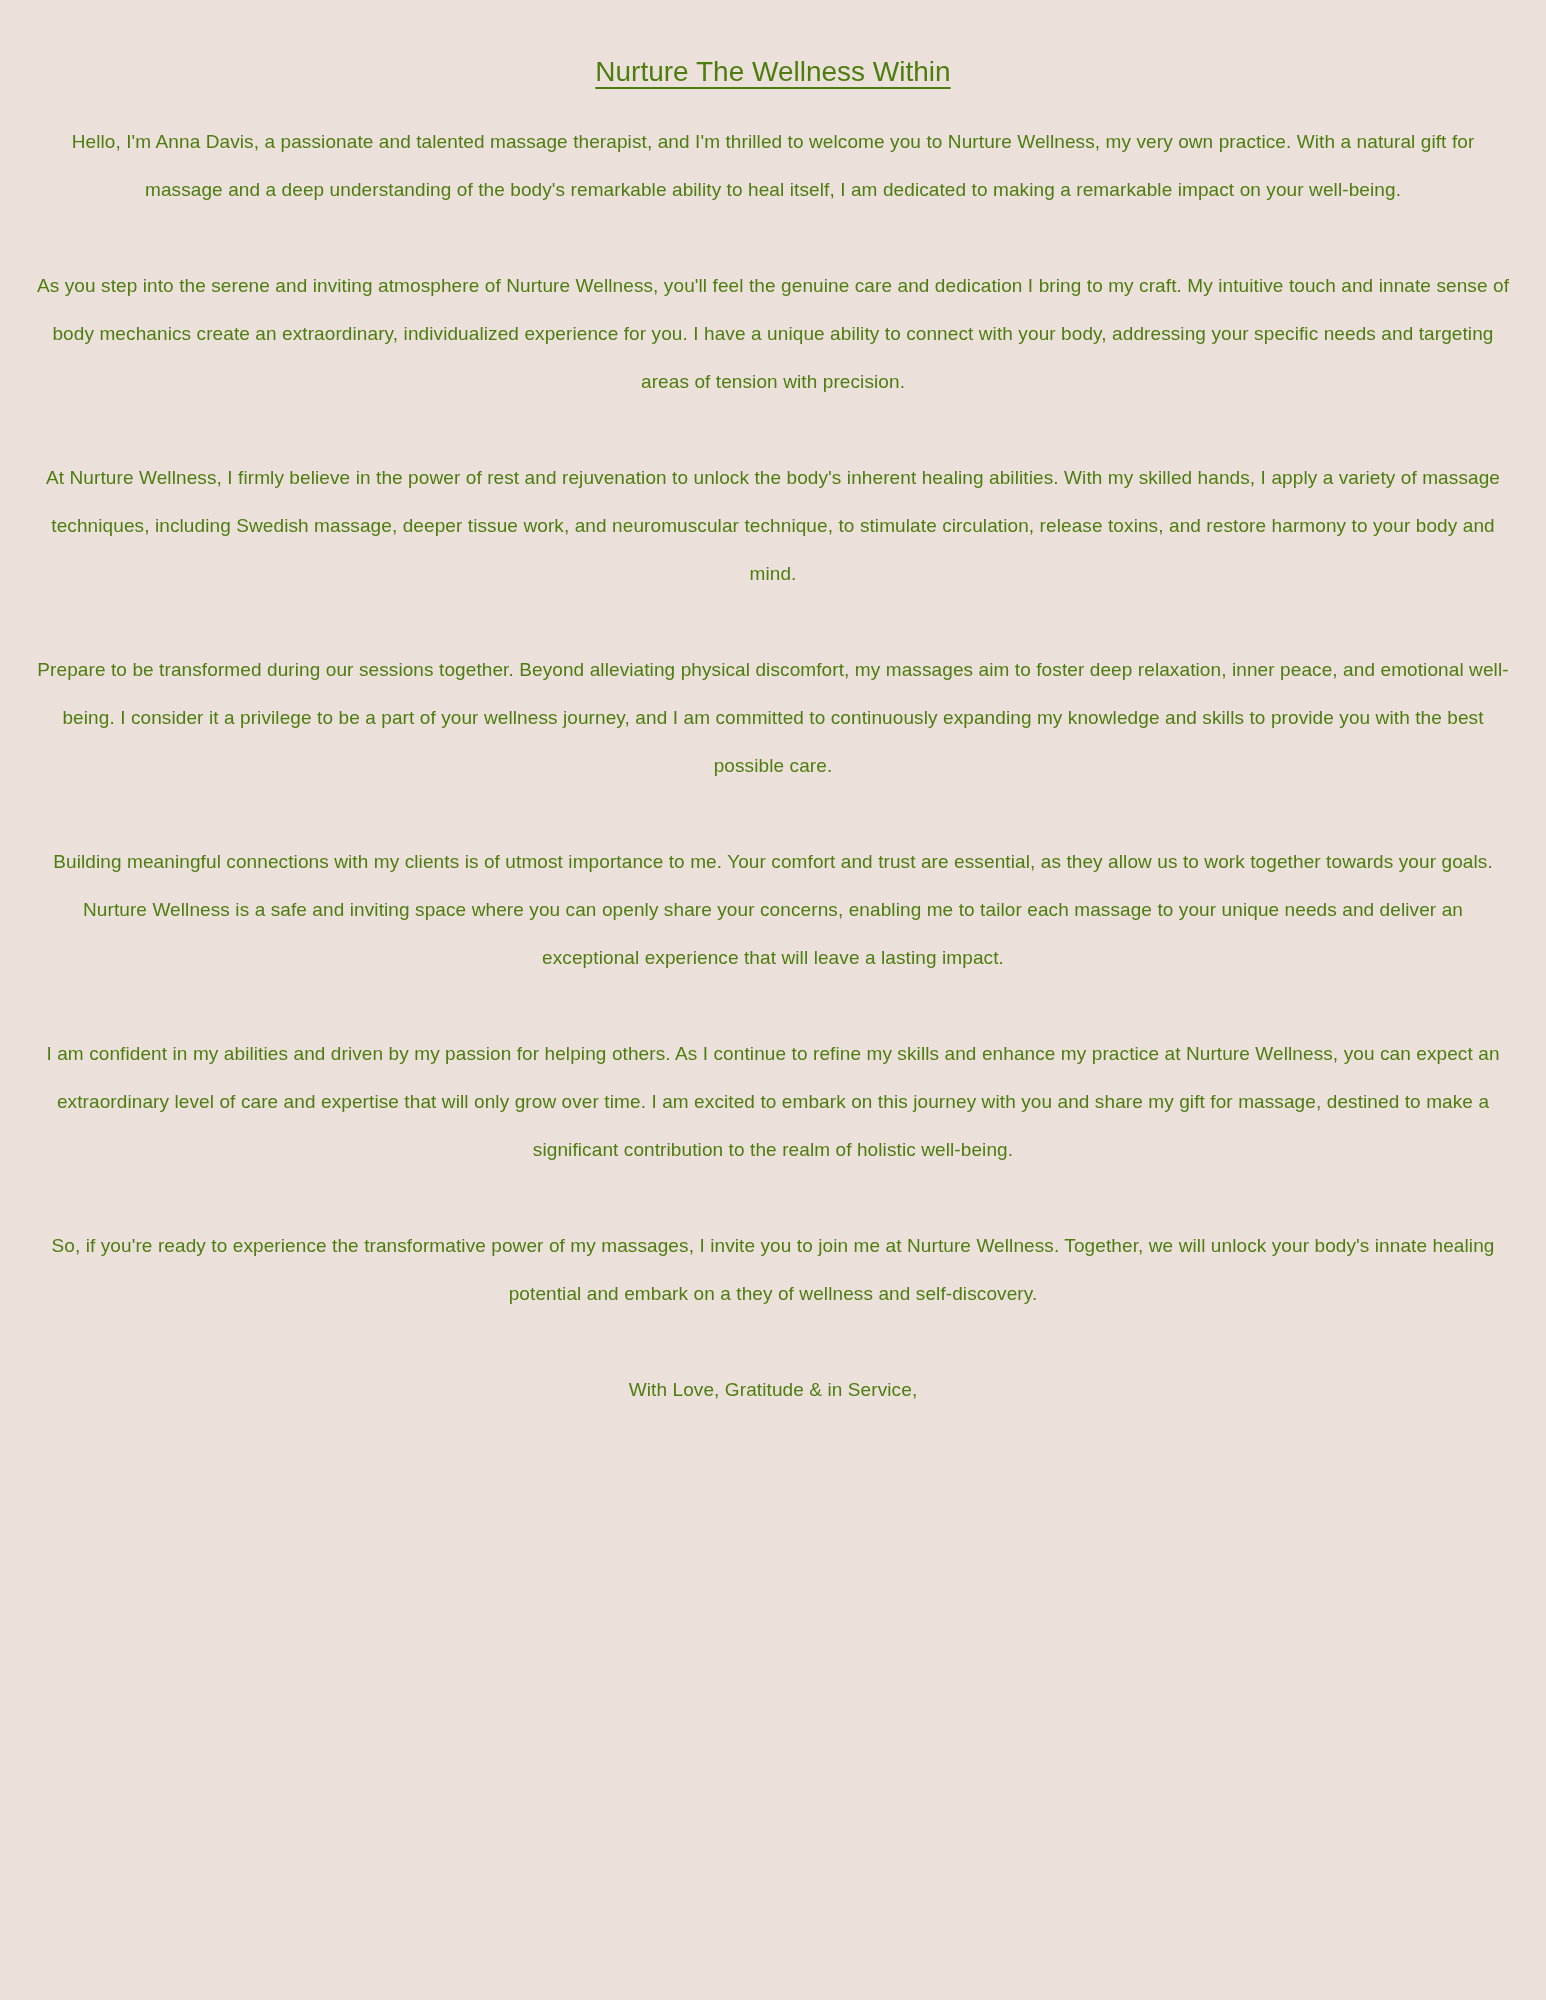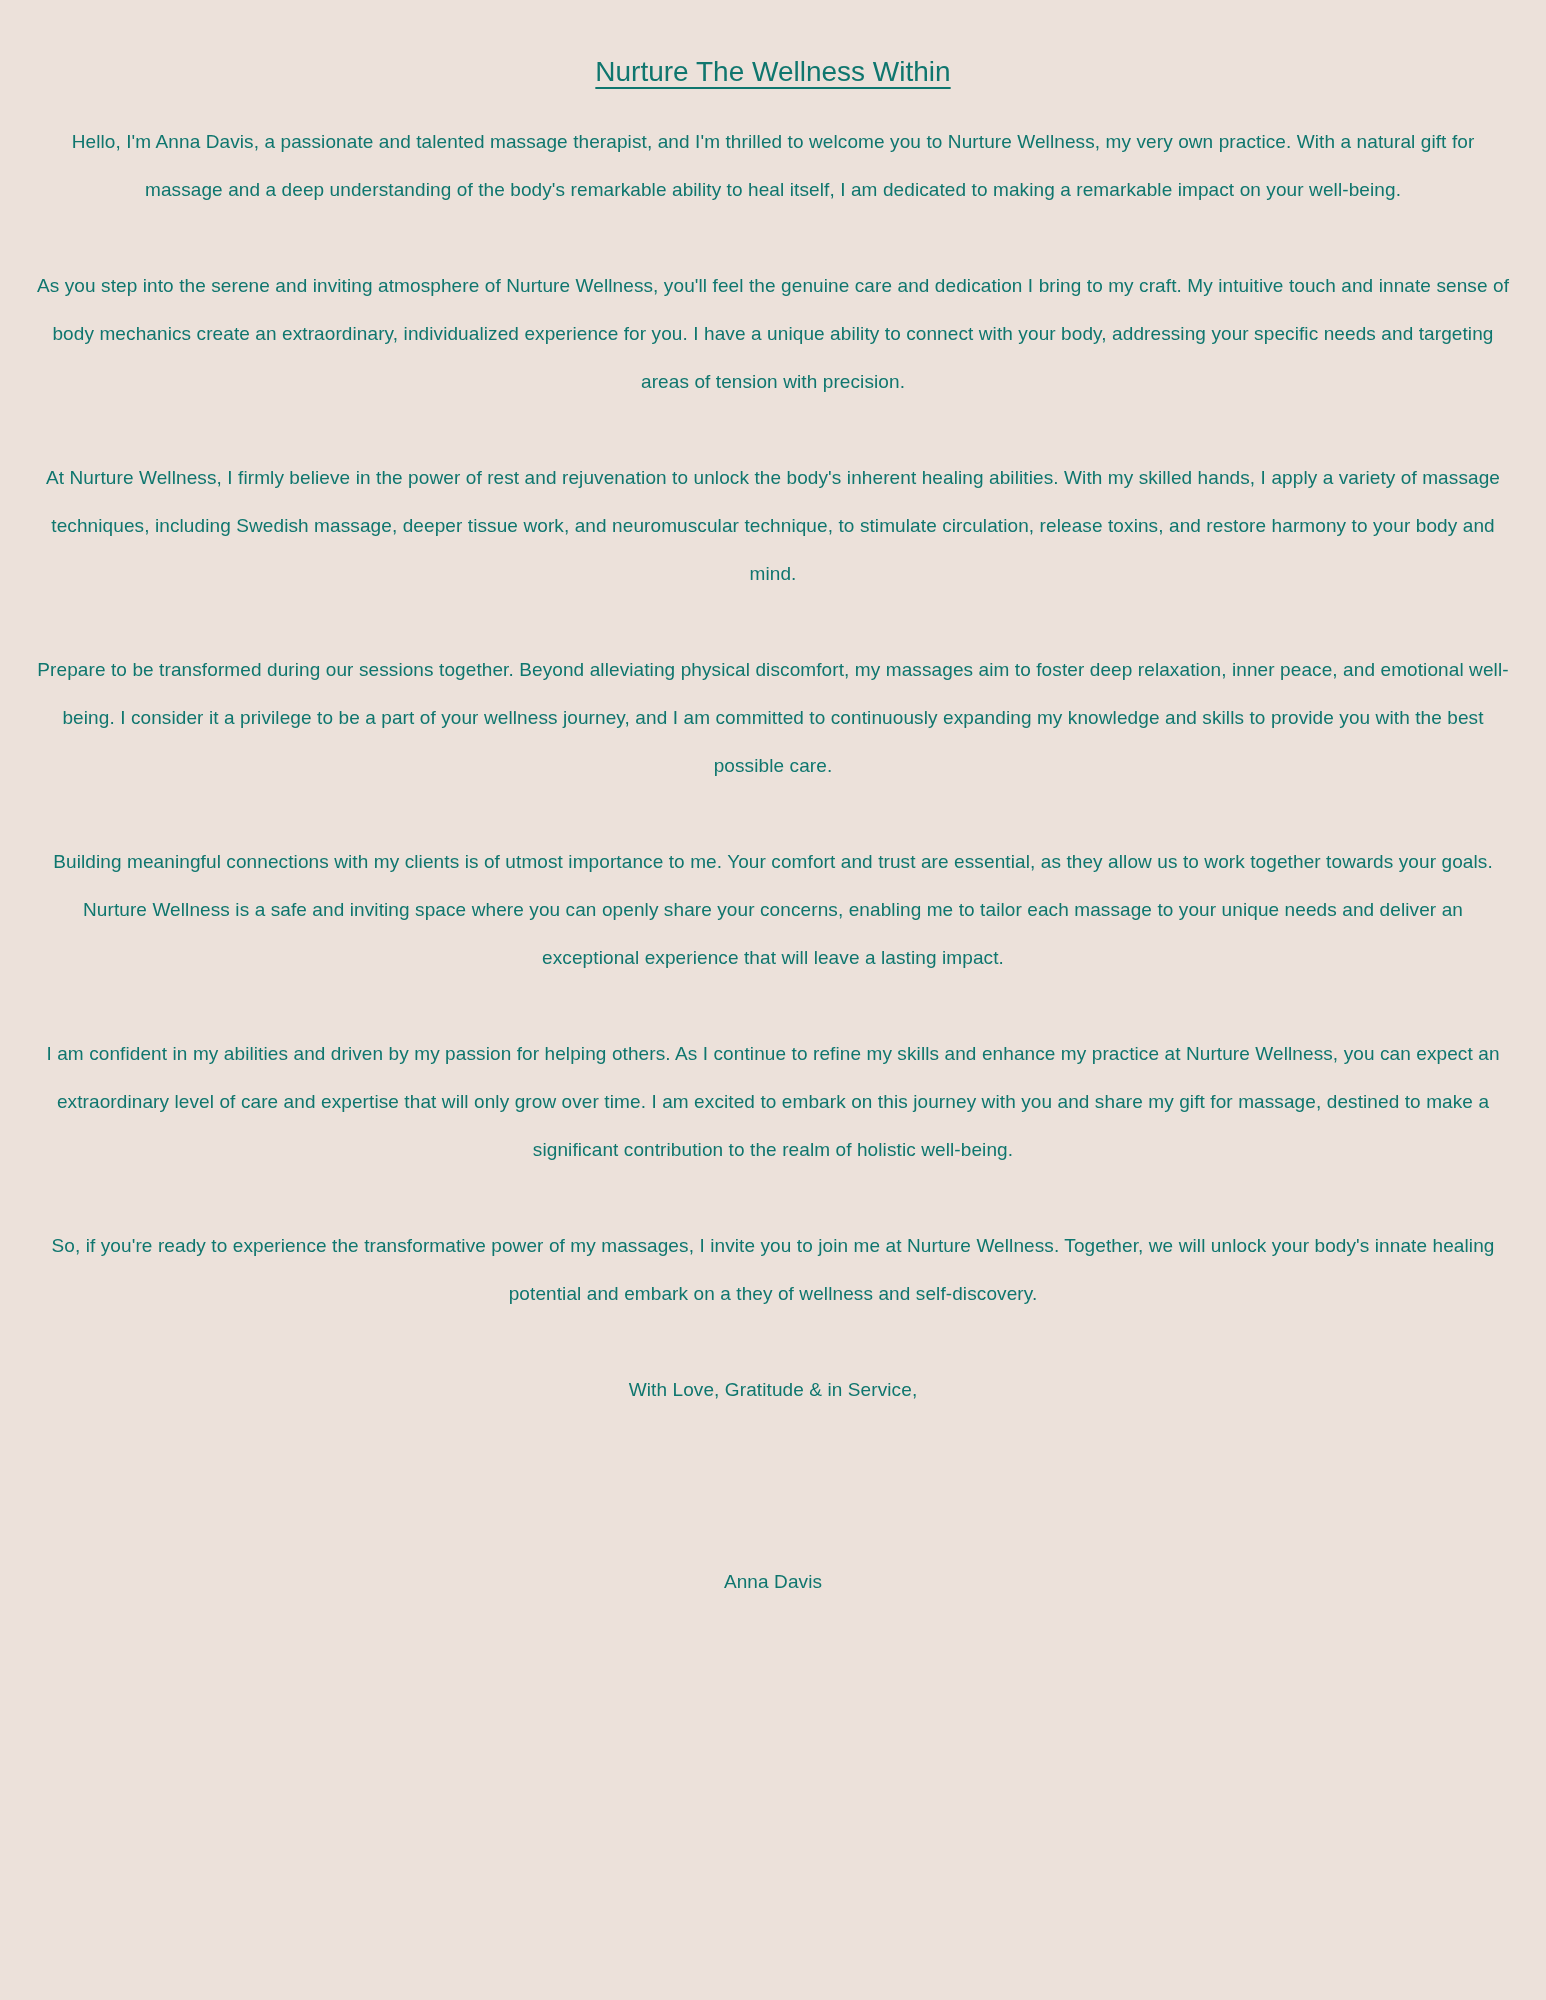--- a/index.html
+++ b/index.html
@@ -38,36 +38,35 @@
     letter-spacing: 0.1px;
   }
   p.blank {
     height: 48px;
     margin: 0;
   }
 </style>
 </head>
 <body style="background: rgb(236, 225, 218);">
 
-<div class="page" style="color: #0f766e;">
+<div class="page" style="color: #4d7c0f;">
   <h1 class="title">Nurture The Wellness Within</h1>
   <div id="letter-body">
       <p class="line">Hello, I'm Anna Davis, a passionate and talented massage therapist, and I'm thrilled to welcome you to Nurture Wellness, my very own practice. With a natural gift for massage and a deep understanding of the body's remarkable ability to heal itself, I am dedicated to making a remarkable impact on your well-being.</p>
       <p class="blank"></p>
       <p class="line">As you step into the serene and inviting atmosphere of Nurture Wellness, you'll feel the genuine care and dedication I bring to my craft. My intuitive touch and innate sense of body mechanics create an extraordinary, individualized experience for you. I have a unique ability to connect with your body, addressing your specific needs and targeting areas of tension with precision.</p>
       <p class="blank"></p>
       <p class="line">At Nurture Wellness, I firmly believe in the power of rest and rejuvenation to unlock the body's inherent healing abilities. With my skilled hands, I apply a variety of massage techniques, including Swedish massage, deeper tissue work, and neuromuscular technique, to stimulate circulation, release toxins, and restore harmony to your body and mind.</p>
       <p class="blank"></p>
       <p class="line">Prepare to be transformed during our sessions together. Beyond alleviating physical discomfort, my massages aim to foster deep relaxation, inner peace, and emotional well-being. I consider it a privilege to be a part of your wellness journey, and I am committed to continuously expanding my knowledge and skills to provide you with the best possible care.</p>
       <p class="blank"></p>
       <p class="line">Building meaningful connections with my clients is of utmost importance to me. Your comfort and trust are essential, as they allow us to work together towards your goals. Nurture Wellness is a safe and inviting space where you can openly share your concerns, enabling me to tailor each massage to your unique needs and deliver an exceptional experience that will leave a lasting impact.</p>
       <p class="blank"></p>
       <p class="line">I am confident in my abilities and driven by my passion for helping others. As I continue to refine my skills and enhance my practice at Nurture Wellness, you can expect an extraordinary level of care and expertise that will only grow over time. I am excited to embark on this journey with you and share my gift for massage, destined to make a significant contribution to the realm of holistic well-being.</p>
       <p class="blank"></p>
       <p class="line">So, if you're ready to experience the transformative power of my massages, I invite you to join me at Nurture Wellness. Together, we will unlock your body's innate healing potential and embark on a they of wellness and self-discovery.</p>
       <p class="blank"></p>
       <p class="line">With Love, Gratitude &amp; in Service,</p>
       <p class="blank"></p>
       <p class="blank"></p>
       <p class="blank"></p>
-      <p class="line">Anna Davis</p>
     </div>
 </div>
 
 </body></html>

